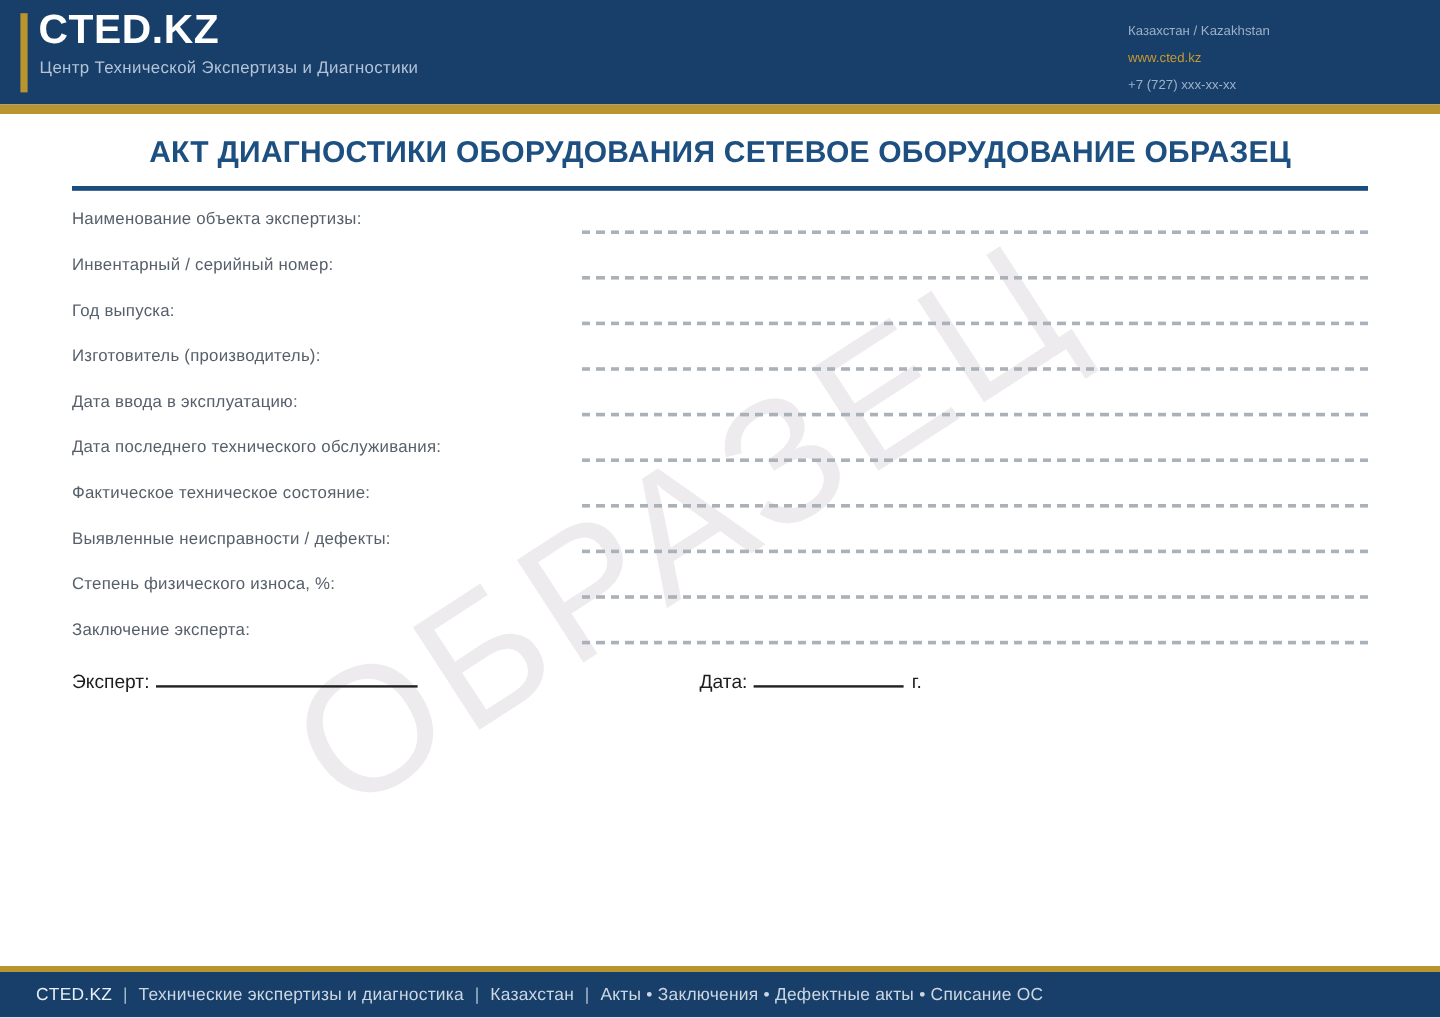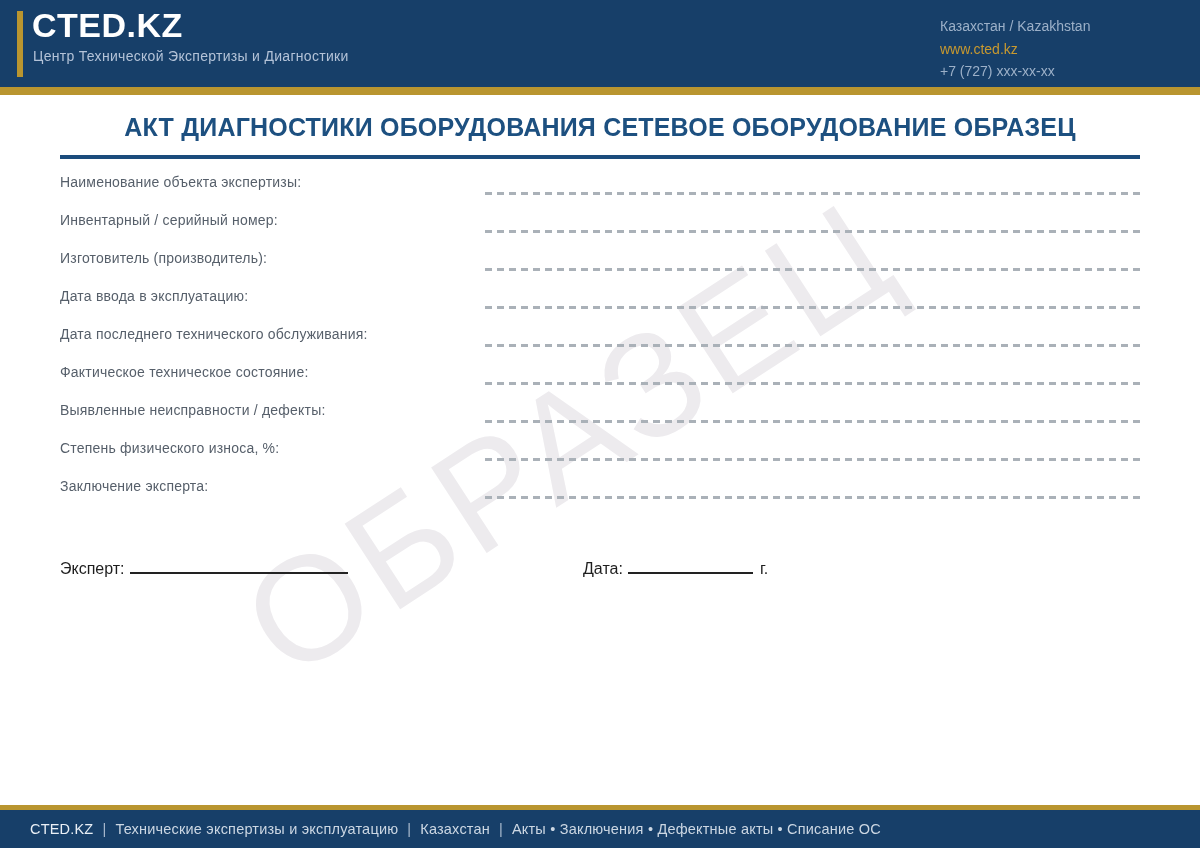--- a/index.html
+++ b/index.html
@@ -5,21 +5,21 @@
   * { margin:0; padding:0; box-sizing:border-box; }
   html,body { background:#ffffff; }
   body { font-family:"Liberation Sans", sans-serif; }
   .page { position:relative; width:1200px; height:848px; background:#ffffff; overflow:hidden; }
 
   
   .header { position:absolute; top:0; left:0; width:1200px; height:87px; background:#173f69; z-index:2; }
   .gold-accent { position:absolute; left:17px; top:11px; width:6px; height:66px; background:#b9952f; }
   .logo { position:absolute; left:32px; top:6px; font-size:34px; font-weight:700; color:#ffffff; letter-spacing:0.5px; }
   .subtitle { position:absolute; left:33px; top:48px; font-size:14px; color:#b4c3d8; letter-spacing:0.3px; }
-  .contacts { position:absolute; left:940px; top:15px; font-size:14px; line-height:22.5px; color:#9cb0c8; }
+  .contacts { position:absolute; left:940px; top:15px; font-size:11px; line-height:22.5px; color:#9cb0c8; }
   .contacts .site { color:#c8992f; cursor:pointer; }
 
   .gold-divider { position:absolute; top:87px; left:0; width:1200px; height:8px; background:#b9952f; z-index:2; }
 
   
   .watermark { position:absolute; left:570px; top:438px; transform:translate(-50%,-50%) rotate(-33deg);
                font-size:148px; font-weight:400; letter-spacing:6px; color:#edebee; white-space:nowrap; z-index:0; }
 
   
   .doc-title { position:absolute; top:113px; left:0; width:1200px; text-align:center;
@@ -76,20 +76,24 @@
   <div class="fields" id="fields">
       <div class="field-row">
         <span class="field-label">Наименование объекта экспертизы:</span>
         <div class="field-line"></div>
       </div>
       <div class="field-row">
         <span class="field-label">Инвентарный / серийный номер:</span>
         <div class="field-line"></div>
       </div>
       <div class="field-row">
+        <span class="field-label">Год выпуска:</span>
+        <div class="field-line"></div>
+      </div>
+      <div class="field-row">
         <span class="field-label">Изготовитель (производитель):</span>
         <div class="field-line"></div>
       </div>
       <div class="field-row">
         <span class="field-label">Дата ввода в эксплуатацию:</span>
         <div class="field-line"></div>
       </div>
       <div class="field-row">
         <span class="field-label">Дата последнего технического обслуживания:</span>
         <div class="field-line"></div>
@@ -115,16 +119,16 @@
   <div class="signature">
     <div class="sig-row">
       <span class="sig-left"><span>Эксперт:</span><span class="sig-line expert"></span></span>
       <span class="sig-right"><span>Дата:</span><span class="sig-line date"></span><span>г.</span></span>
     </div>
   </div>
 
   <div class="footer-gold"></div>
   <div class="footer">
     <span class="brand">CTED.KZ</span>
-    <span id="footer-items"><span class="sep">|</span><span>Технические экспертизы и эксплуатацию</span><span class="sep">|</span><span>Казахстан</span><span class="sep">|</span><span>Акты • Заключения • Дефектные акты • Списание ОС</span></span>
+    <span id="footer-items"><span class="sep">|</span><span>Технические экспертизы и диагностика</span><span class="sep">|</span><span>Казахстан</span><span class="sep">|</span><span>Акты • Заключения • Дефектные акты • Списание ОС</span></span>
   </div>
 
 </div>
 
 </body></html>

